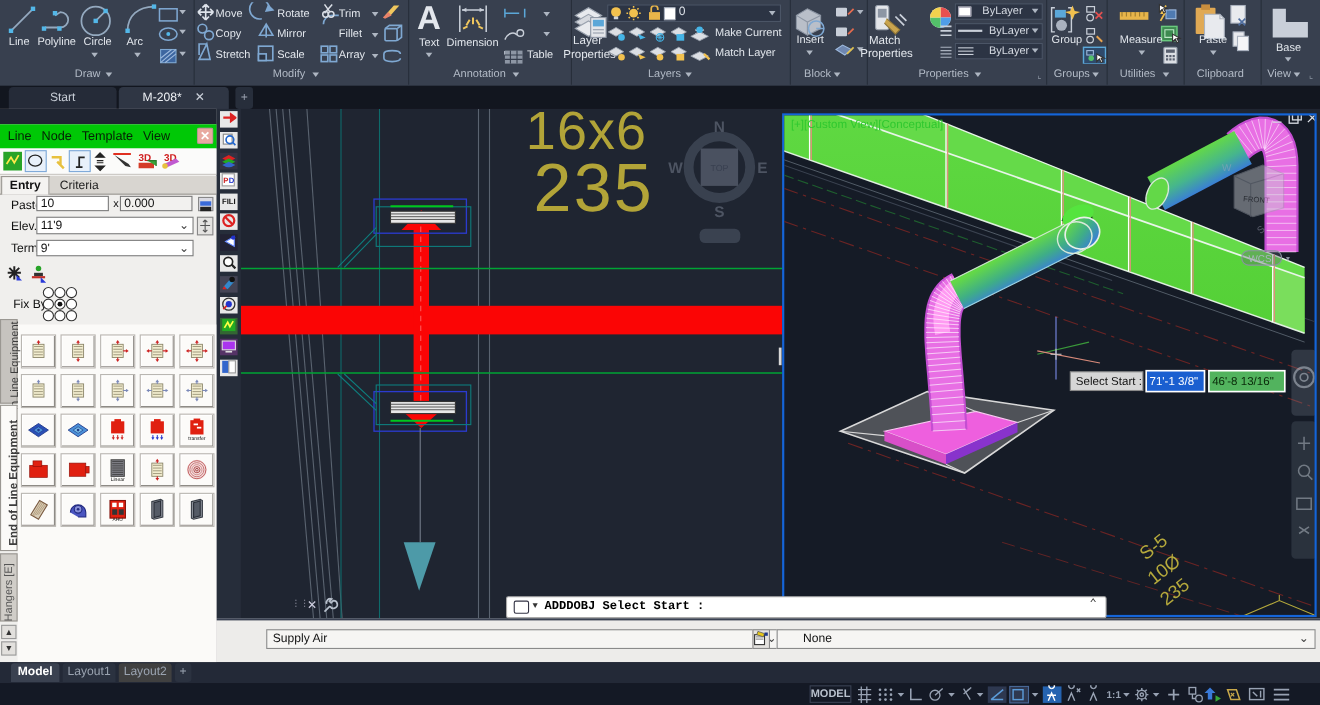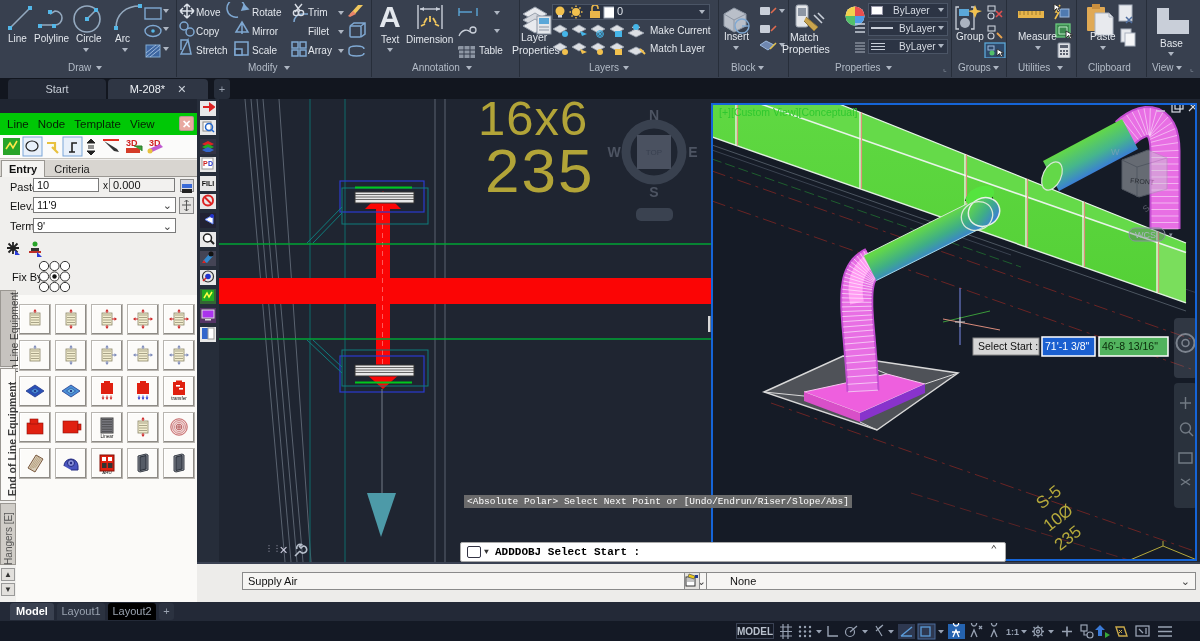--- a/index.html
+++ b/index.html
@@ -431,21 +431,20 @@
             <text x="435" y="98">S</text>
           <text x="395" y="58">W</text>
             <text x="474" y="58">E</text>
         </g>
         <rect x="417" y="109" width="37" height="13" rx="5" fill="#3a4250"></rect>
         <rect x="489" y="217" width="2.5" height="16" fill="#d8d8d8"></rect>
       </g>
     </svg>
   </div>
 
-  <div class="cmdhist" style="left:464px;top:495px;">&lt;Absolute Polar&gt; Select Next Point or [Undo/Endrun/Riser/Slope/Abs]</div>
   <div class="abs" style="left:265px;top:545px;width:10px;height:14px;color:#aab;font-size:8px;line-height:7px;">⋮⋮</div>
   <div class="abs" style="left:279px;top:544px;color:#ccd;font-size:11px;">✕</div>
   <svg class="abs" style="left:292px;top:543px" width="16" height="16" viewBox="0 0 16 16">
       <path d="M3 13 L8 8 M8 8 a3.5 3.5 0 1 0 3 -5 l-2 2 -1.5 -1.5 2 -2 a3.5 3.5 0 0 0 -4.5 4.5" stroke="#b8c0cc" stroke-width="1.6" fill="none"></path>
     </svg>
   <div id="cmdbar">
     <span style="position:absolute;left:6px;top:3px;width:14px;height:12px;border:1.5px solid #334;border-radius:2px;"></span>
     <span style="position:absolute;left:23px;top:0px;color:#333;font-size:8px;">▼</span>
     <span style="position:absolute;left:34px;font-weight:bold;">ADDDOBJ Select Start :</span>
     <span style="position:absolute;right:8px;top:-2px;color:#333;">⌃</span>
@@ -1003,21 +1002,21 @@
           <rect x="1" y="4" width="9" height="9" fill="#fff" stroke="#333"></rect>
           <path d="M2 6 h7 M2 8 h7" stroke="#555" stroke-width="0.7"></path>
           <path d="M4 1 l6 2 -1 3 -6 -2 z" fill="#e8c818" stroke="#555" stroke-width="0.7"></path>
           <rect x="10" y="2" width="3" height="3" fill="#223a8a"></rect>
         </svg></div>
     <div class="combo" style="left:509px;width:490px;padding-left:23px;">None<span style="position:absolute;right:5px;top:0;color:#444;">⌄</span></div>
   </div>
   <div id="ltrow">
     <div class="ltab" style="left:10px;width:44px;background:#3a4150;color:#fff;font-weight:bold;">Model</div>
     <div class="ltab" style="left:57px;width:48px;background:#2b3240;color:#9aa3b0;">Layout1</div>
-    <div class="ltab" style="left:108px;width:48px;background:#000000;color:#9aa3b0;">Layout2</div>
+    <div class="ltab" style="left:108px;width:48px;background:#404040;color:#9aa3b0;">Layout2</div>
     <div class="ltab" style="left:159px;width:15px;background:#2b3240;color:#9aa3b0;border-radius:3px;">+</div>
   </div>
   <div id="sbar">
     <div class="abs" style="left:736px;top:2px;width:38px;height:16px;border:1px solid #3a4254;color:#b9c1cd;font-size:10px;font-weight:bold;text-align:center;line-height:15px;">MODEL</div>
     <svg class="abs" style="left:778px;top:2px" width="422" height="17" viewBox="0 0 422 17">
       <g stroke="#98a2b3" stroke-width="1.2" fill="none">
         <path d="M2 4 H14 M2 8.5 H14 M2 13 H14 M5 1 V16 M10 1 V16"></path>
       </g>
       <g fill="#98a2b3">
         <circle cx="22" cy="4" r="1.2"></circle>

